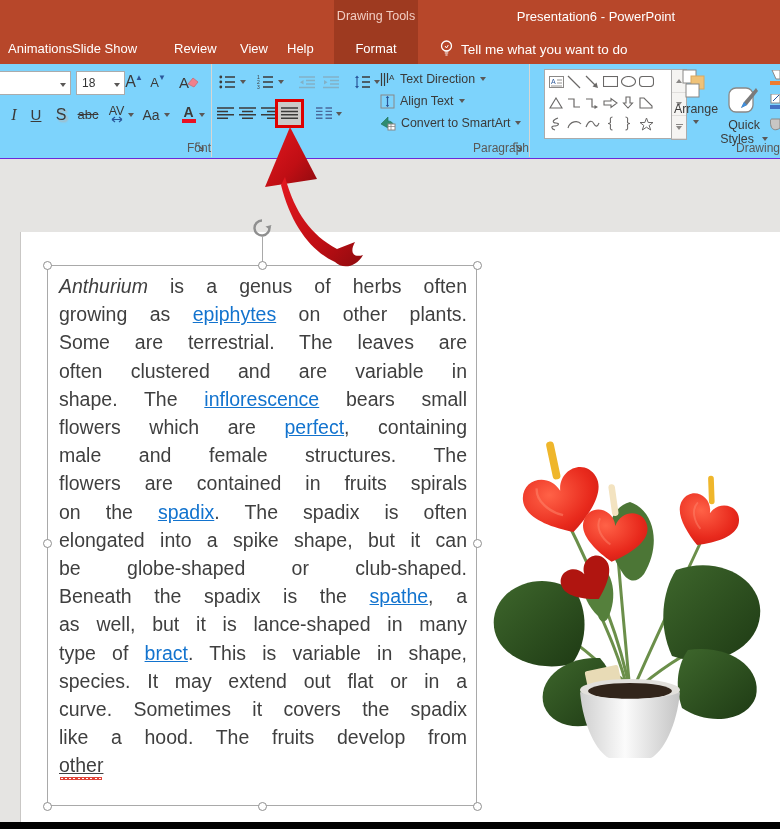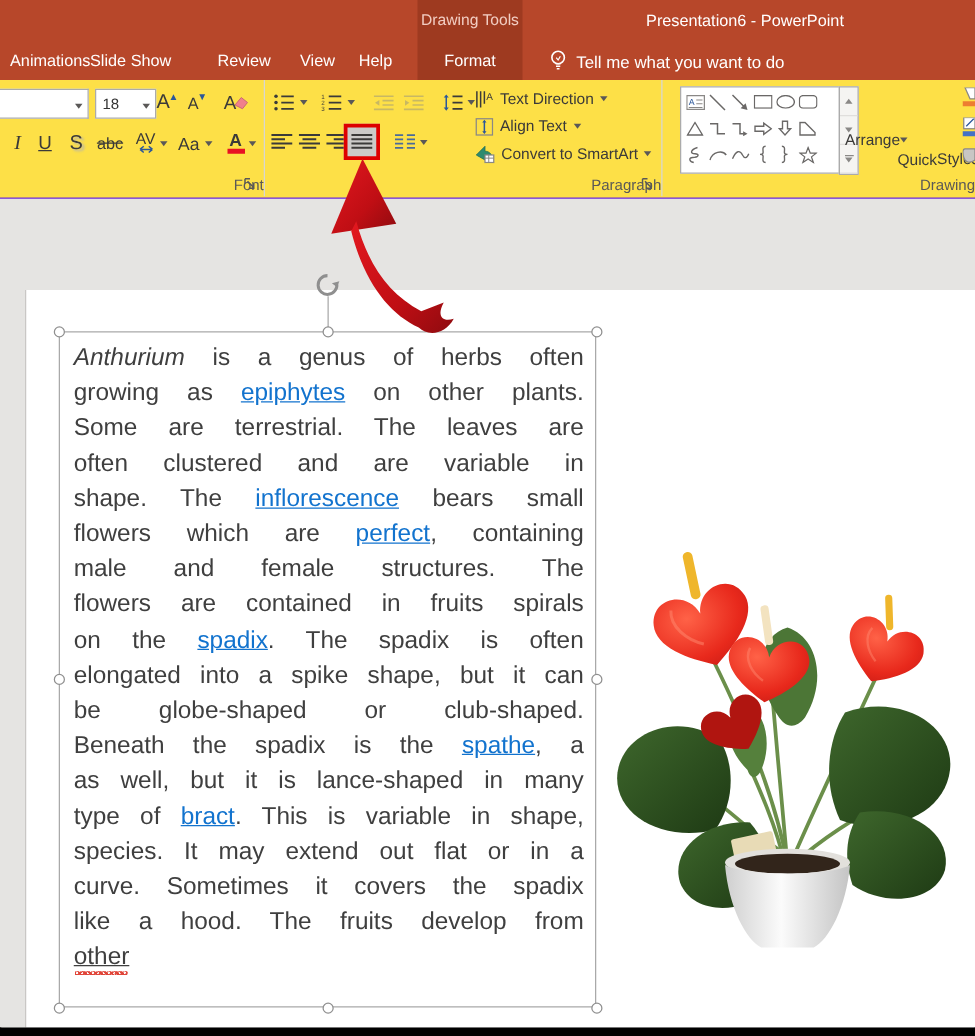--- a/index.html
+++ b/index.html
@@ -10,21 +10,21 @@
   }
   
   #topbar{position:absolute;left:0;top:0;width:780px;height:64px;background:#B7472A;padding-left:40px;}
   #context-block{position:absolute;left:334px;top:0;width:84px;height:64px;background:#9E3A20;}
   #context-label{position:absolute;top:9px;left:0;width:100%;text-align:center;font-size:12.5px;color:#F2CDC2;white-space:nowrap;}
   #win-title{position:absolute;left:418px;top:9px;width:356px;text-align:center;font-size:13px;color:#fff;}
   .tab{position:absolute;top:34px;height:30px;line-height:30px;color:#fff;font-size:13px;white-space:nowrap;}
   #tab-format{position:absolute;top:34px;left:0;width:100%;text-align:center;height:30px;line-height:30px;color:#fff;font-size:13px;}
   #tellme{position:absolute;left:440px;top:34px;height:30px;display:flex;align-items:center;color:#fff;font-size:13.5px;gap:8px;}
   
-  #ribbon{position:absolute;left:0;top:64px;width:780px;height:94px;background:#fde047;border-bottom:7px solid #6d28d9;}
+  #ribbon{position:absolute;left:0;top:64px;width:780px;height:94px;background:#7dd3fc;border-bottom:7px solid #6d28d9;}
   .grp{position:absolute;top:0;height:93px;}
   .grp-sep{border-right:1px solid #D8D6D3;}
   .grp-label{position:absolute;bottom:2px;left:0;width:100%;text-align:right;font-size:12px;color:#5A5857;}
   .launcher{position:absolute;bottom:3px;right:4px;width:12px;height:12px;cursor:pointer;}
   .btn{position:absolute;display:flex;align-items:center;justify-content:center;color:#3B3A39;}
   .combo{position:absolute;background:#fff;border:1px solid #ABABAB;height:22px;display:flex;align-items:center;font-size:12px;color:#333;}
   .combo .arr{margin-left:auto;padding:0 4px;color:#444;}
   .darr{width:0;height:0;border-left:3.5px solid transparent;border-right:3.5px solid transparent;border-top:4px solid #5a5857;display:inline-block;}
   .glyph{font-size:15px;}
   .dis{opacity:.45;}
@@ -34,21 +34,21 @@
   #shape-gallery{position:absolute;left:14px;top:5px;width:124px;height:67px;background:#fff;border:1px solid #ABABAB;display:grid;grid-template-columns:repeat(6,18px);grid-auto-rows:21px;align-items:center;justify-items:center;padding:1px 0 0 2px;box-sizing:content-box;}
   #gallery-scroll{position:absolute;left:141px;top:5px;width:14px;height:69px;border:1px solid #ABABAB;background:#F5F4F2;display:flex;flex-direction:column;}
   #gallery-scroll div{flex:1;display:flex;align-items:center;justify-content:center;border-bottom:1px solid #E0DEDC;}
   .tria-up{width:0;height:0;border-left:3.5px solid transparent;border-right:3.5px solid transparent;border-bottom:4px solid #8a8886;}
   .tria-dn{width:0;height:0;border-left:3.5px solid transparent;border-right:3.5px solid transparent;border-top:4px solid #8a8886;}
   .more-bar{display:flex;flex-direction:column;align-items:center;gap:1px;}
   .more-bar b{display:block;width:7px;height:1.5px;background:#8a8886;}
   
   .pr-row{position:absolute;left:168px;height:20px;display:flex;align-items:center;gap:5px;font-size:12.4px;color:#3B3A39;white-space:nowrap;}
   
-  .bigbtn{position:absolute;display:flex;flex-direction:row;align-items:center;font-size:12.4px;color:#3B3A39;}
+  .bigbtn{position:absolute;display:flex;flex-direction:column;align-items:center;font-size:12.4px;color:#3B3A39;}
   
   #workspace{position:absolute;left:0;top:159px;width:780px;height:663px;background:#E5E4E2;}
   #slide{position:absolute;left:21px;top:73px;width:759px;height:590px;background:#fff;box-shadow:-1px 0 0 #c9c7c5;}
   #blackbar{position:absolute;left:0;top:822px;width:780px;height:7px;background:#000;}
   
   #textbox{position:absolute;left:47px;top:265px;width:430px;height:541px;border:1px solid #A9A9A9;background:#fff;box-sizing:border-box;}
   #textbox-text{position:absolute;left:11px;top:6px;width:408px;font-size:19.5px;line-height:28.2px;color:#3F3F3F;}
   .tb-line{text-align:justify;text-align-last:justify;white-space:normal;}
   .tb-line.tb-last{text-align:left;text-align-last:left;}
   .seg-i{font-style:italic;}

